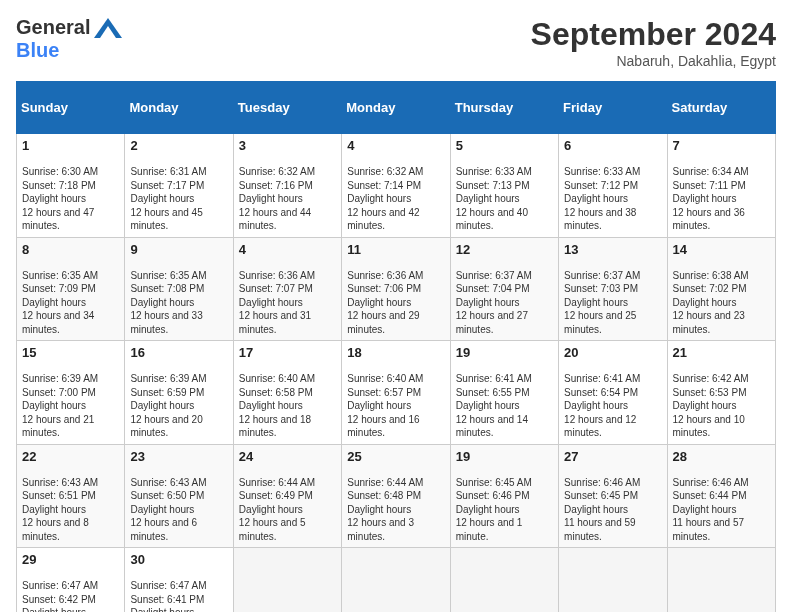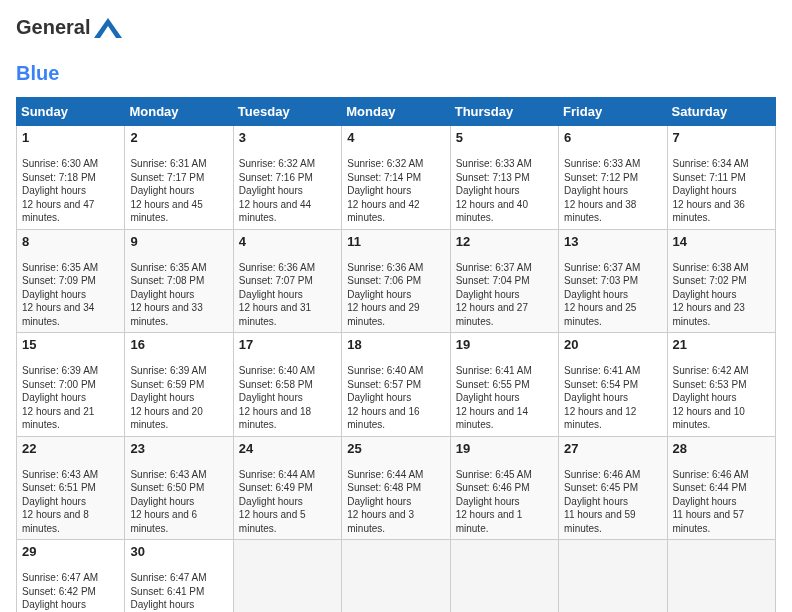--- a/index.html
+++ b/index.html
@@ -13,21 +13,20 @@
     .header {
       display: flex;
       justify-content: space-between;
       align-items: flex-start;
       margin-bottom: 12px;
     }
     .logo {
       display: flex;
       flex-direction: column;
       align-items: flex-start;
-      gap: 23px;
     }
     .logo-text {
       display: flex;
       align-items: center;
       gap: 2px;
     }
     .logo-general {
       font-size: 20px;
       font-weight: bold;
       color: #333;
@@ -56,21 +55,21 @@
     }
     .calendar {
       width: 100%;
       border-collapse: collapse;
     }
     .calendar th {
       background: #1a6bb5;
       color: #fff;
       font-size: 13px;
       font-weight: bold;
-      padding: 6px 4px;
+      padding: 18px 4px;
       text-align: left;
       border: 1px solid #1a6bb5;
     }
     .calendar td {
       border: 1px solid #ccc;
       vertical-align: top;
       padding: 4px 5px;
       font-size: 10px;
       color: #333;
       width: calc(100% / 7);
@@ -104,20 +103,24 @@
   <div class="logo">
     <div class="logo-text">
       <span class="logo-general">General</span>
       <svg class="logo-icon" viewBox="0 0 28 20">
         <polygon points="0,20 14,0 28,20" fill="#1a6bb5"></polygon>
         <polygon points="6,20 14,8 22,20" fill="#fff"></polygon>
       </svg>
     </div>
     <span class="logo-blue">Blue</span>
   </div>
+  <div class="title-area">
+    <div class="month-title">September 2024</div>
+    <div class="subtitle">Nabaruh, Dakahlia, Egypt</div>
+  </div>
 </div>
 
 <table class="calendar">
   <thead>
     <tr>
     <th>Sunday</th>
         <th>Monday</th>
         <th>Tuesday</th>
         <th>Monday</th>
         <th>Thursday</th>

